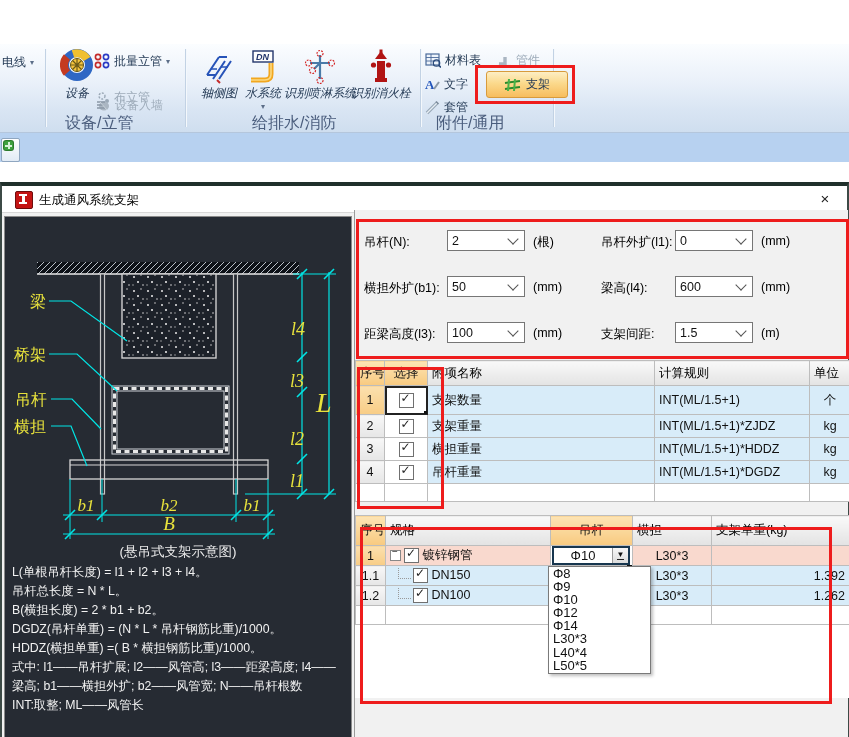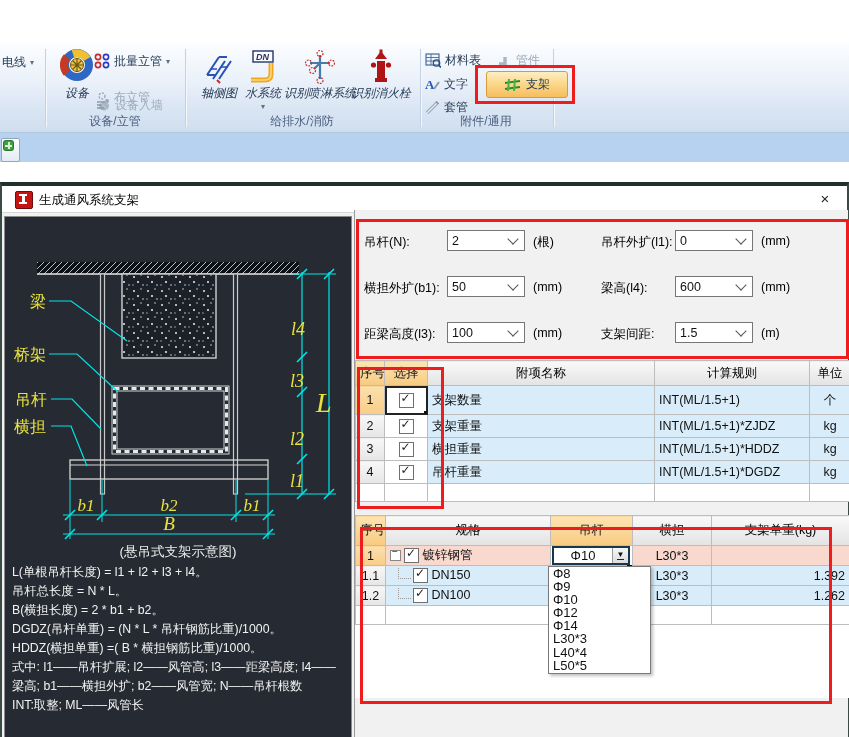--- a/index.html
+++ b/index.html
@@ -5,21 +5,21 @@
   html,body{margin:0;padding:0;background:#fff;}
   .screen{position:relative;width:849px;height:737px;overflow:hidden;
           font-family:"Liberation Sans","DejaVu Sans",sans-serif;font-size:12.5px;color:#111;background:#fff;margin-top:44px;}
   .abs{position:absolute;}
 
   
   .ribbon{position:absolute;left:0;top:0;width:849px;height:88px;
           background:linear-gradient(#fbfdff,#e9f0f9 45%,#d9e5f3 75%,#cfdeef);
           border-bottom:1px solid #b4c6dc;}
   .rb-sep{position:absolute;top:5px;height:78px;width:1px;background:#c2d2e4;box-shadow:1px 0 0 #f4f8fc;}
-  .rb-grouplabel{position:absolute;top:69px;font-size:12px;color:#4a5d7d;text-align:center;}
+  .rb-grouplabel{position:absolute;top:69px;font-size:16px;color:#4a5d7d;text-align:left;}
   .rb-txt{font-size:12px;color:#243a55;}
   .rb-txt.dis{color:#9dabb9;}
   .rb-small{position:absolute;display:flex;align-items:center;gap:4px;height:18px;cursor:default;}
   .rb-big{position:absolute;display:flex;flex-direction:column;align-items:center;width:62px;font-style:italic;}
   .ddn{font-size:8px;color:#5c6e88;}
   .bracket-btn{position:absolute;left:486px;top:27px;width:80px;height:25px;display:flex;align-items:center;justify-content:center;gap:5px;
      background:linear-gradient(#fdeec4,#fbd98c 45%,#f7bd5e);border:1px solid #d89b3c;border-radius:3px;}
   .partial-item{position:absolute;left:2px;top:10px;display:flex;align-items:center;gap:4px;}
 
   
@@ -48,21 +48,21 @@
   
   .panelR{position:absolute;left:352px;top:24px;width:494px;height:529px;background:#f1f1f1;border-left:1px solid #9a9a9a;box-sizing:border-box;}
   .ffield-label{position:absolute;font-size:12.5px;color:#000;}
   .fcombo{position:absolute;width:78px;height:21px;background:#fff;border:1px solid #767676;display:flex;align-items:center;box-sizing:border-box;}
   .fcombo .val{flex:1;padding-left:4px;font-size:12.5px;}
   .chev{width:7px;height:7px;border-right:1.6px solid #555;border-bottom:1.6px solid #555;transform:rotate(45deg);margin-right:7px;margin-top:-3px;}
 
   table{border-collapse:collapse;table-layout:fixed;}
   .grid{position:absolute;background:#fff;font-size:12.5px;}
   .grid td,.grid th{border:1px solid #bdbdbd;padding:0 4px;overflow:hidden;white-space:nowrap;font-weight:normal;box-sizing:border-box;}
-  .hd{background:linear-gradient(#f9f9f9,#e3e3e3);text-align:center;color:#000;}
+  .hd{background:linear-gradient(#f9f9f9,#e3e3e3);text-align:left;color:#000;}
   .hd-or{background:linear-gradient(#fde4b4,#f8ca80);text-align:center;}
   .rowno{background:linear-gradient(#f7f7f7,#e6e6e6);text-align:center;}
   .rowno-or{background:linear-gradient(#fbe0ae,#f8cd86);text-align:center;}
   .c-blue{background:#d8ecf9;}
   .c-pink{background:#f9d9ce;}
   .c-white{background:#fff;}
   .t-center{text-align:center;}
   .t-right{text-align:right;}
 
   .cb{display:inline-block;width:13px;height:13px;background:#fff;border:1px solid #707070;position:relative;vertical-align:middle;}

